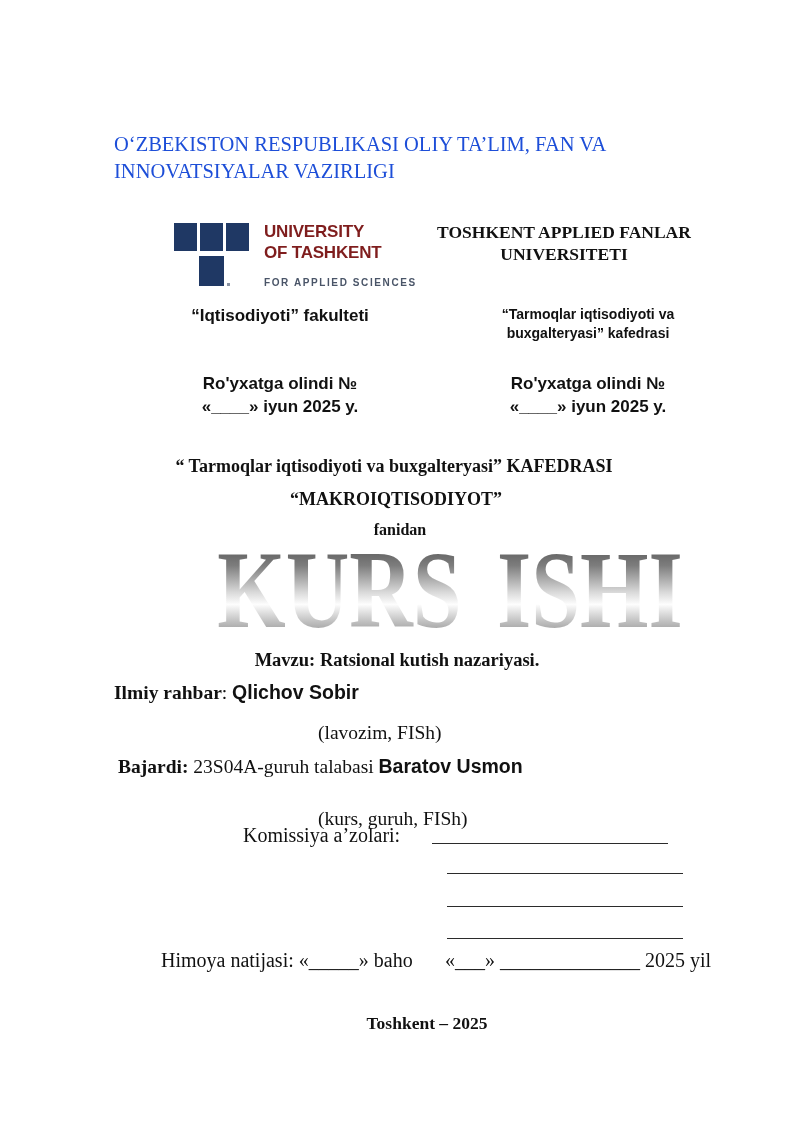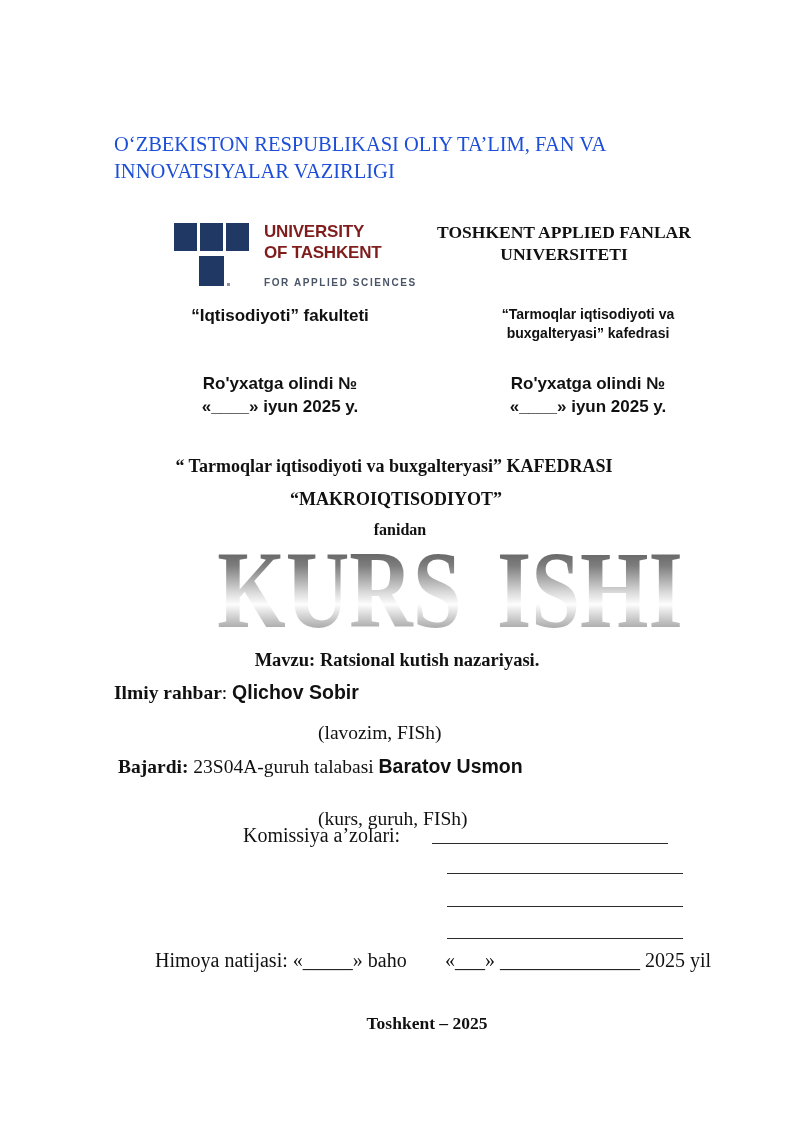--- a/index.html
+++ b/index.html
@@ -79,21 +79,21 @@
   .kurs-note{left:318px;top:792px;margin-top:16px;}
   b{font-weight:700;}
   
   .commission-label{left:243px;top:824px;font-size:20px;}
   .sig-line{border-bottom:1.6px solid #2b2b2b;width:236px;height:16px;}
   .sig-1{left:432px;top:827px;}
   .sig-2{left:447px;top:857px;}
   .sig-3{left:447px;top:890px;}
   .sig-4{left:447px;top:922px;}
   
-  .defense-left{left:155px;top:949px;font-size:20px;white-space:nowrap;}
+  .defense-left{left:161px;top:949px;font-size:20px;white-space:nowrap;}
   .defense-right{left:445px;top:949px;font-size:20px;white-space:nowrap;}
   
   .footer{left:427px;top:1013px;font-weight:700;font-size:17.5px;}
 </style>
 </head>
 <body>
 
 <div class="page">
 
   <div class="abs ministry">OʻZBEKISTON RESPUBLIKASI OLIY TA’LIM, FAN VA INNOVATSIYALAR VAZIRLIGI</div>

